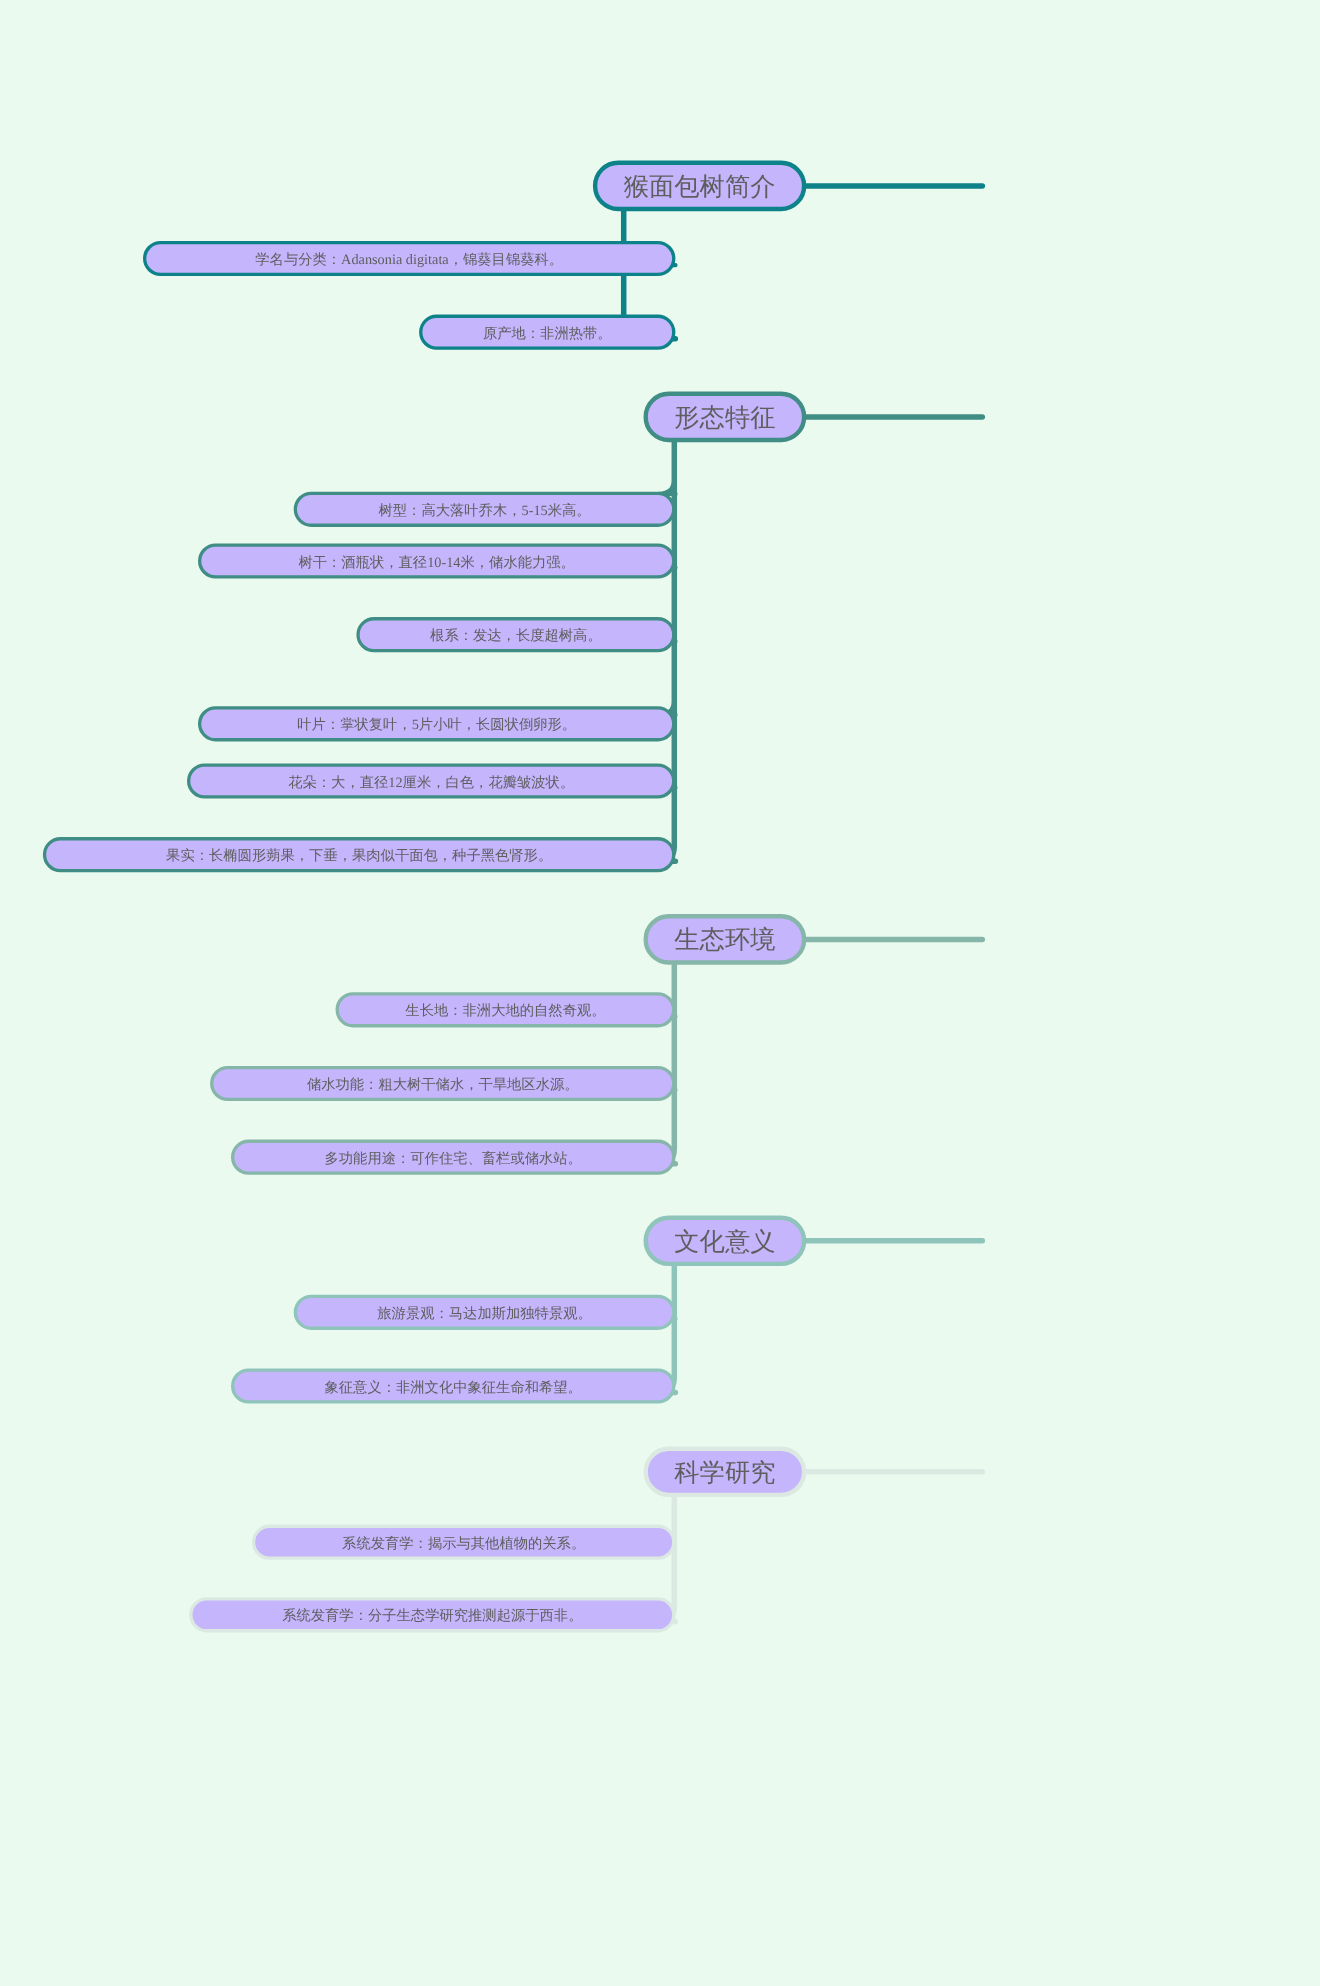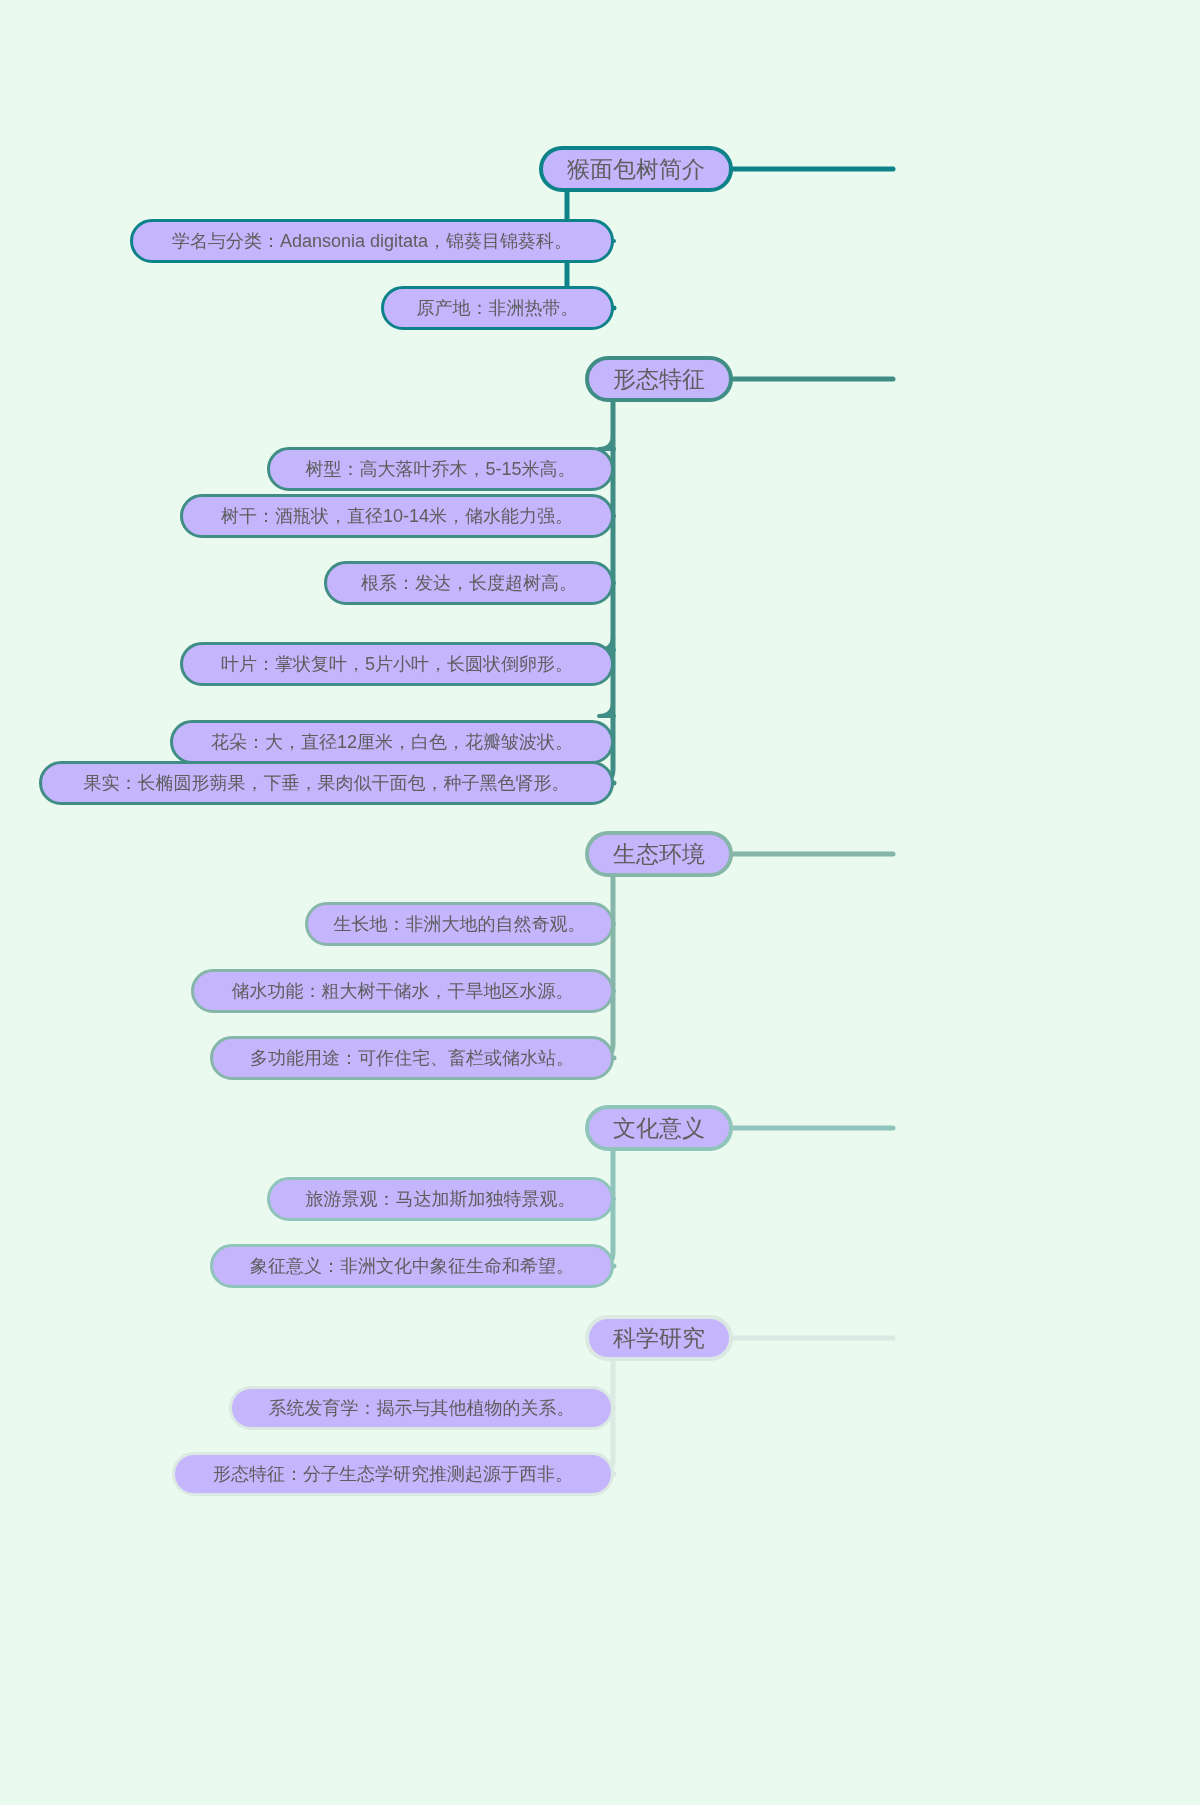--- a/index.html
+++ b/index.html
@@ -32,21 +32,21 @@
     border-width:3px;
     border-radius:999px;
     display:flex;
     align-items:center;
     justify-content:center;
     white-space:nowrap;
     color:#5e5e5e;
     line-height:1;
   }
   .node.l1{font-size:23px;height:46px;border-width:4px;}
-  .node.l2{font-size:18px;height:44px;}
+  .node.l2{font-size:13px;height:32px;font-family:Liberation Serif, serif;}
 </style>
 </head>
 <body>
 
 <div id="stage">
   <svg id="wires" viewBox="0 0 1200 1805">
     <defs>
       <linearGradient id="spineGrad" x1="0" y1="0" x2="0" y2="1">
         <stop offset="0" stop-color="#0d8289"></stop>
         <stop offset="0.17" stop-color="#3f8d84"></stop>
@@ -102,21 +102,21 @@
       </div>
       <div class="node l2" style="left: 180px; top: 494px; width: 434px; border-color: rgb(63, 141, 132);">
         <span>树干：酒瓶状，直径10-14米，储水能力强。</span>
       </div>
       <div class="node l2" style="left: 324px; top: 561px; width: 290px; border-color: rgb(63, 141, 132);">
         <span>根系：发达，长度超树高。</span>
       </div>
       <div class="node l2" style="left: 180px; top: 642px; width: 434px; border-color: rgb(63, 141, 132);">
         <span>叶片：掌状复叶，5片小叶，长圆状倒卵形。</span>
       </div>
-      <div class="node l2" style="left: 170px; top: 720px; width: 444px; border-color: rgb(63, 141, 132); align-items: center;">
+      <div class="node l2" style="left: 170px; top: 694px; width: 444px; border-color: rgb(63, 141, 132); align-items: center;">
         <span>花朵：大，直径12厘米，白色，花瓣皱波状。</span>
       </div>
       <div class="node l2" style="left: 39px; top: 761px; width: 575px; border-color: rgb(63, 141, 132);">
         <span>果实：长椭圆形蒴果，下垂，果肉似干面包，种子黑色肾形。</span>
       </div>
       <div class="node l1" style="left: 585px; top: 831px; width: 148px; border-color: rgb(134, 182, 169);">
         <span>生态环境</span>
       </div>
       <div class="node l2" style="left: 305px; top: 902px; width: 309px; border-color: rgb(134, 182, 169);">
         <span>生长地：非洲大地的自然奇观。</span>
@@ -136,16 +136,16 @@
       <div class="node l2" style="left: 210px; top: 1244px; width: 404px; border-color: rgb(143, 196, 187);">
         <span>象征意义：非洲文化中象征生命和希望。</span>
       </div>
       <div class="node l1" style="left: 585px; top: 1315px; width: 148px; border-color: rgb(219, 233, 226);">
         <span>科学研究</span>
       </div>
       <div class="node l2" style="left: 229px; top: 1386px; width: 385px; border-color: rgb(219, 233, 226);">
         <span>系统发育学：揭示与其他植物的关系。</span>
       </div>
       <div class="node l2" style="left: 172px; top: 1452px; width: 442px; border-color: rgb(219, 233, 226);">
-        <span>形态特征：分子生态学研究推测起源于西非。</span>
+        <span>系统发育学：分子生态学研究推测起源于西非。</span>
       </div>
     </div>
 </div>
 
 </body></html>

